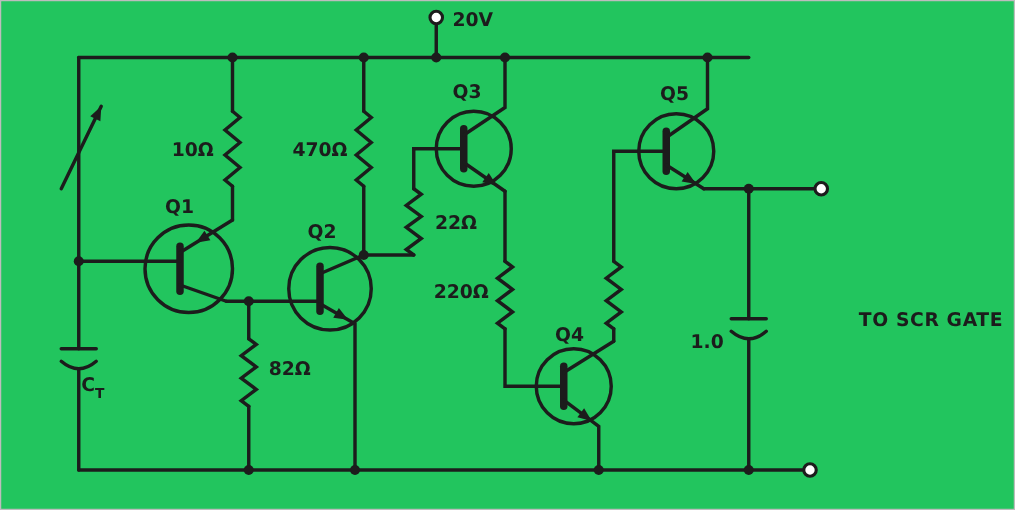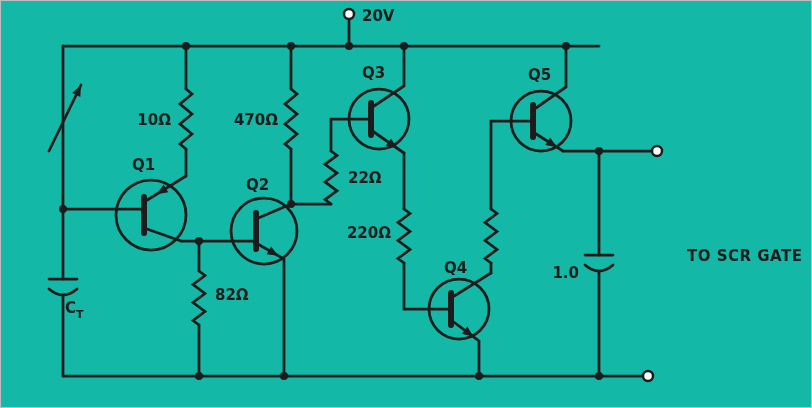--- a/index.html
+++ b/index.html
@@ -1,20 +1,20 @@
 <!DOCTYPE html>
 <html><head>
 <meta charset="utf-8">
 <style>
   html,body{margin:0;padding:0;background:#ffffff;}
   .stage{
     position:relative;
     width:812px;height:408px;
     box-sizing:border-box;
-    background:#14b8a6;
+    background:#22c55e;
     border:1px solid #bdbdbd;
     overflow:hidden;
     font-family:"DejaVu Sans", sans-serif;
   }
   svg{display:block;}
   .lbl{
     font-family:"DejaVu Sans", sans-serif;
     font-weight:bold;
     font-size:15px;
   }

